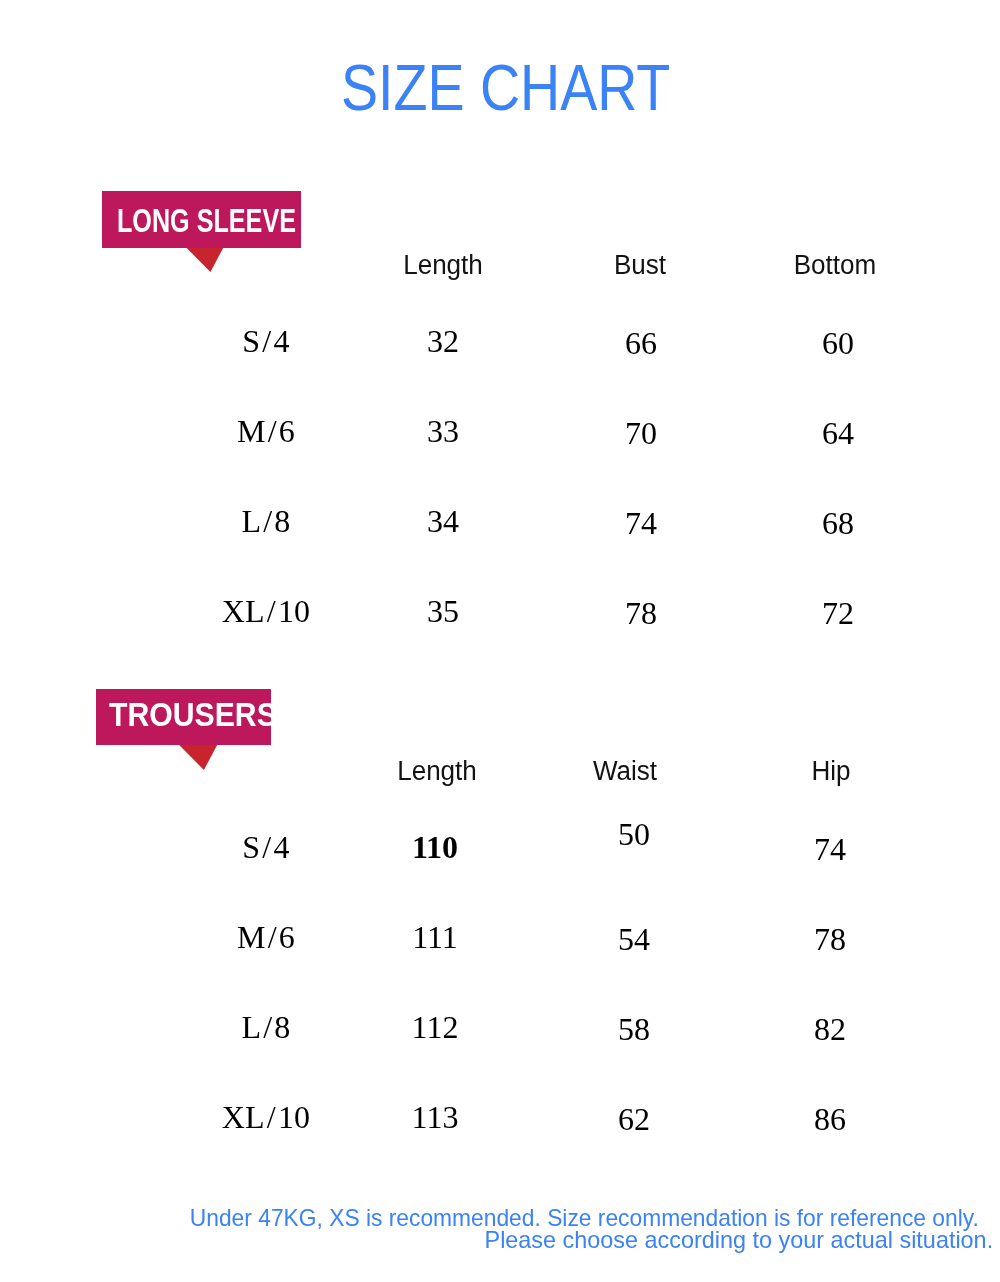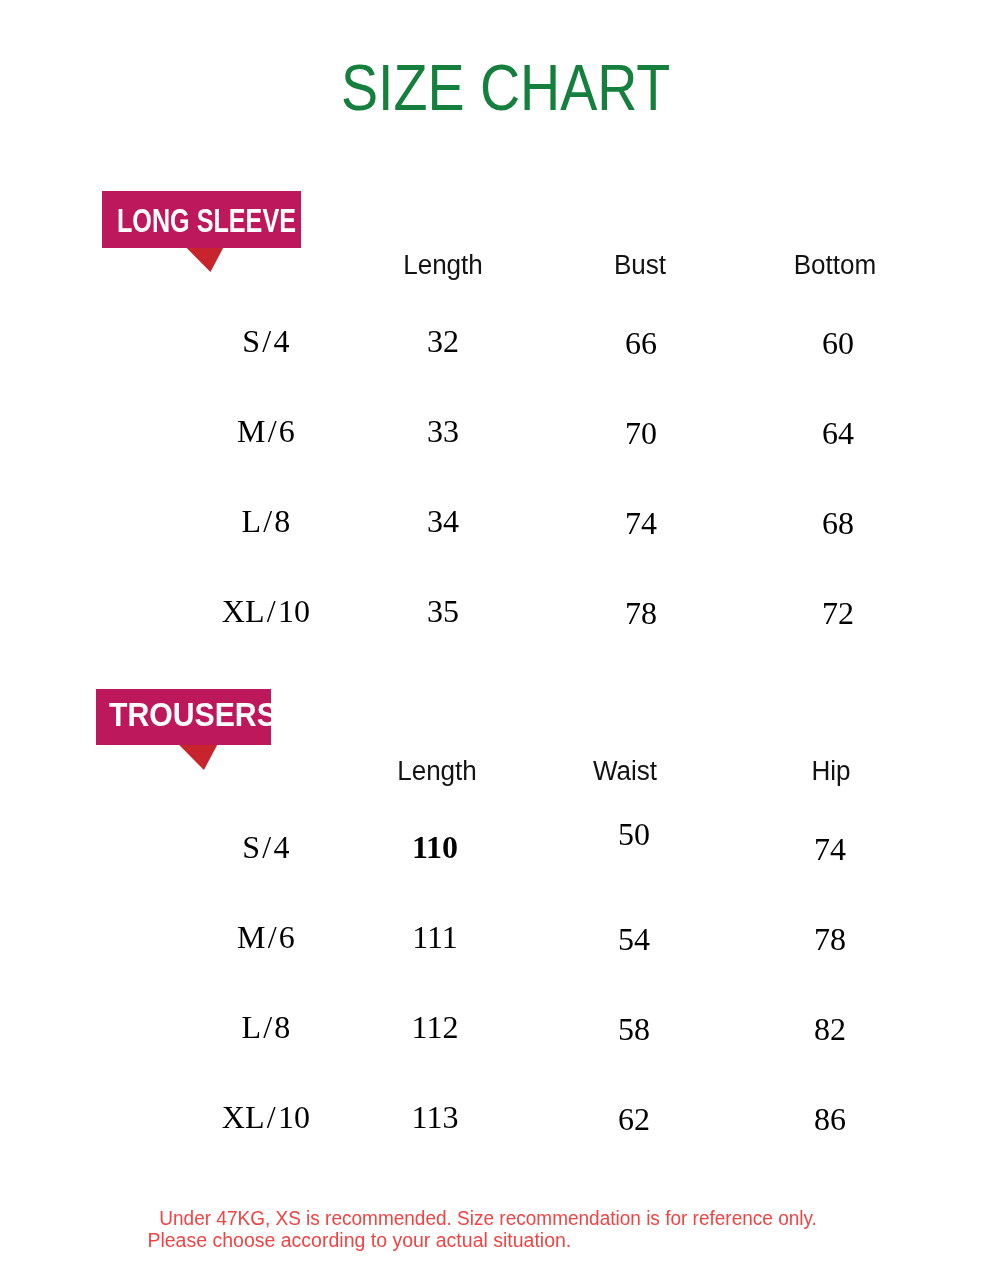--- a/index.html
+++ b/index.html
@@ -20,21 +20,21 @@
 
   
   #page-title {
     position: absolute;
     left: 11px; right: 0;
     top: 55px;
     text-align: center;
     font-family: "Liberation Sans", sans-serif;
     font-size: 65px;
     font-weight: 400;
-    color: #15803d;
+    color: #3b82f6;
     line-height: 65px;
   }
   #page-title > span {
     display: inline-block;
     transform: scaleX(0.855);
     transform-origin: center;
   }
 
   
   .banner { position: absolute; }
@@ -86,25 +86,25 @@
   }
   .table-row { position: absolute; left: 0; top: 0; width: 100%; height: 0; }
   .cell .slash { display: inline-block; padding: 0 2px; }
   .cell.size-cell { letter-spacing: 0.2px; }
 
   
   #footer-note {
     position: absolute;
     left: 142px; right: 0;
     top: 1207px;
-    text-align: left;
+    text-align: right;
     font-family: "Liberation Sans", sans-serif;
-    font-size: 20px;
+    font-size: 24px;
     font-weight: 400;
-    color: #ef4444;
+    color: #3b82f6;
     line-height: 22px;
   }
   #footer-note > div > span {
     display: inline-block;
     transform-origin: center;
   }
   #footer-note .fl1 { transform: scaleX(0.950); }
   #footer-note .fl2 { transform: scaleX(0.975); }
 </style>
 </head>

